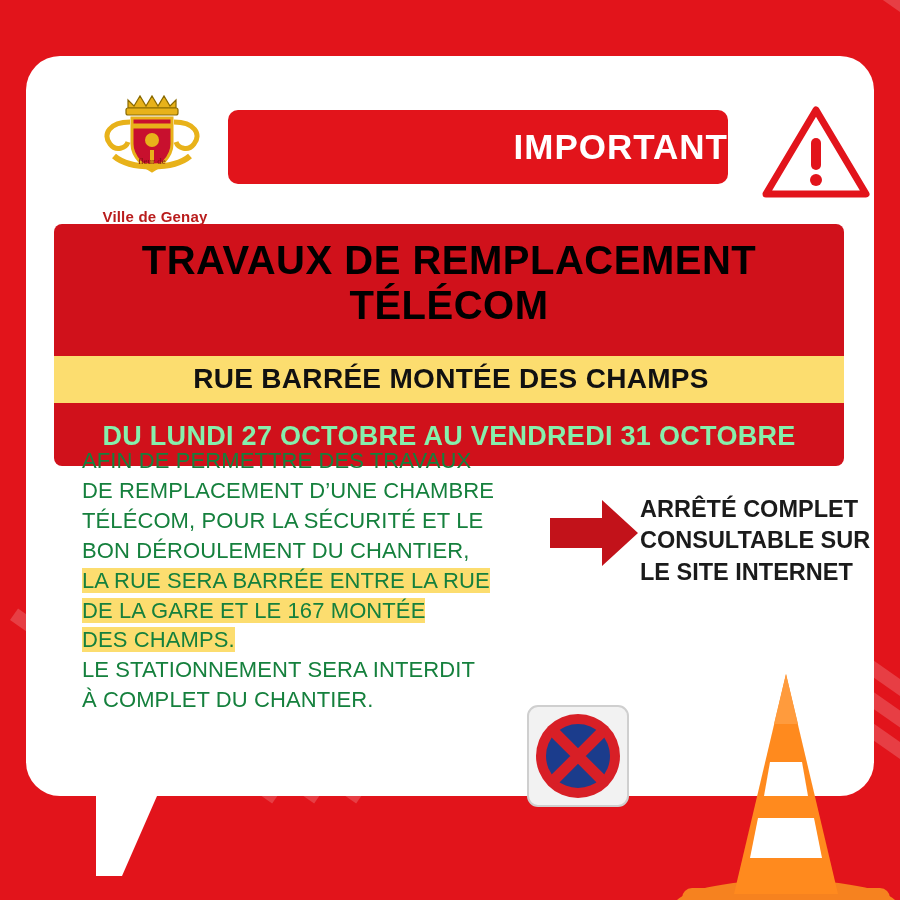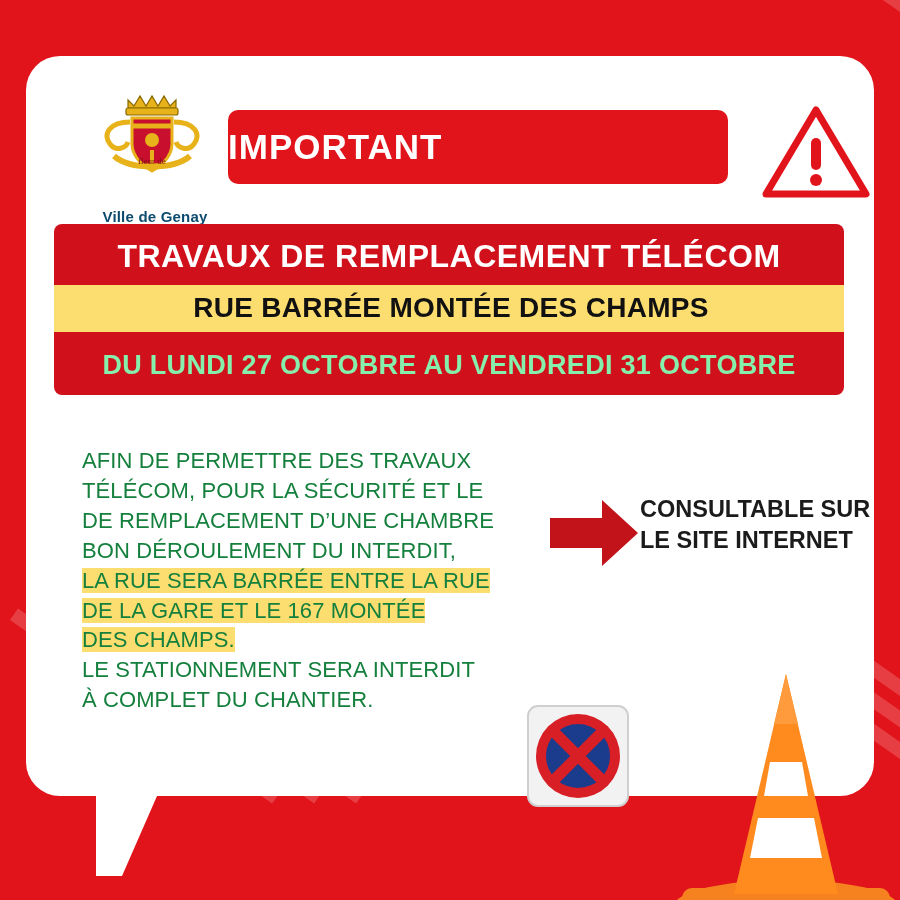--- a/index.html
+++ b/index.html
@@ -58,55 +58,55 @@
   .header-row {
     position: absolute;
     left: 34px; top: 22px;
     width: 780px; height: 170px;
   }
   .crest {
     position: absolute; left: 20px; top: 0;
     width: 150px; text-align: center;
   }
   .crest-label {
-    font-size: 15px; font-weight: 700; color: #0c4a6e;
+    font-size: 15px; font-weight: 700; color: #b91c1c;
     margin-top: 6px; letter-spacing: .2px;
   }
   .important-banner {
     position: absolute;
     left: 168px; top: 32px;
     width: 500px; height: 74px;
     background: #E2141B;
     border-radius: 10px;
-    display: flex; align-items: center; justify-content: flex-start;
+    display: flex; align-items: center; justify-content: flex-end;
   }
   .important-banner span {
     color: #fff; font-size: 35px; font-weight: 800; letter-spacing: 1px;
   }
   .warn-icon {
     position: absolute; left: 700px; top: 26px;
     width: 112px; height: 96px;
   }
 
   
   .title-block {
     position: absolute;
     left: 28px; top: 168px;
     width: 790px;
     background: #D0111B;
     border-radius: 8px;
     padding: 8px 0 10px 0;
     text-align: center;
   }
   .title-main {
-    color: #ffffff;
-    font-size: 32px;
+    color: #000000;
+    font-size: 40px;
     font-weight: 800;
     letter-spacing: .5px;
-    padding: 6px 10px 10px 10px;
+    padding: 6px 10px 28px 10px;
   }
   .title-yellow {
     background: #FCDD6F;
     color: #111;
     font-size: 28px;
     font-weight: 800;
     padding: 7px 6px 8px 10px;
     letter-spacing: .3px;
   }
   .title-dates {
@@ -222,37 +222,38 @@
     </div>
 
     <div class="title-block">
       <div class="title-main">TRAVAUX DE REMPLACEMENT TÉLÉCOM</div>
       <div class="title-yellow">RUE BARRÉE MONTÉE DES CHAMPS</div>
       <div class="title-dates">DU LUNDI 27 OCTOBRE AU VENDREDI 31 OCTOBRE</div>
     </div>
 
     <div class="body-text">
       <p>AFIN DE PERMETTRE DES TRAVAUX</p>
+      <p>DE REMPLACEMENT D’UNE CHAMBRE</p>
       <p>TÉLÉCOM, POUR LA SÉCURITÉ ET LE</p>
-      <p>DE REMPLACEMENT D’UNE CHAMBRE</p>
-      <p>BON DÉROULEMENT DU INTERDIT,</p>
+      <p>BON DÉROULEMENT DU CHANTIER,</p>
       <p><span class="hl">LA RUE SERA BARRÉE ENTRE LA RUE</span></p>
       <p><span class="hl">DE LA GARE ET LE 167 MONTÉE</span></p>
       <p><span class="hl">DES CHAMPS.</span></p>
       <p>LE STATIONNEMENT SERA INTERDIT</p>
       <p>À COMPLET DU CHANTIER.</p>
     </div>
 
     <div class="arrow">
       <svg width="96" height="90" viewBox="0 0 96 90">
         <path d="M4 30 H56 V12 L92 45 L56 78 V60 H4 Z" fill="#C2121A"></path>
       </svg>
     </div>
 
     <div class="side-note">
+      <div>ARRÊTÉ COMPLET</div>
       <div>CONSULTABLE SUR</div>
       <div>LE SITE INTERNET</div>
     </div>
 
     <div class="no-parking">
       <svg width="104" height="104" viewBox="0 0 104 104">
         <rect x="2" y="2" width="100" height="100" rx="10" fill="#F2F2F2" stroke="#CFCFCF" stroke-width="2"></rect>
         <circle cx="52" cy="52" r="42" fill="#D81F26"></circle>
         <circle cx="52" cy="52" r="32" fill="#1B3C8C"></circle>
         <path d="M30 30 L74 74 M74 30 L30 74" stroke="#D81F26" stroke-width="11" stroke-linecap="round"></path>

